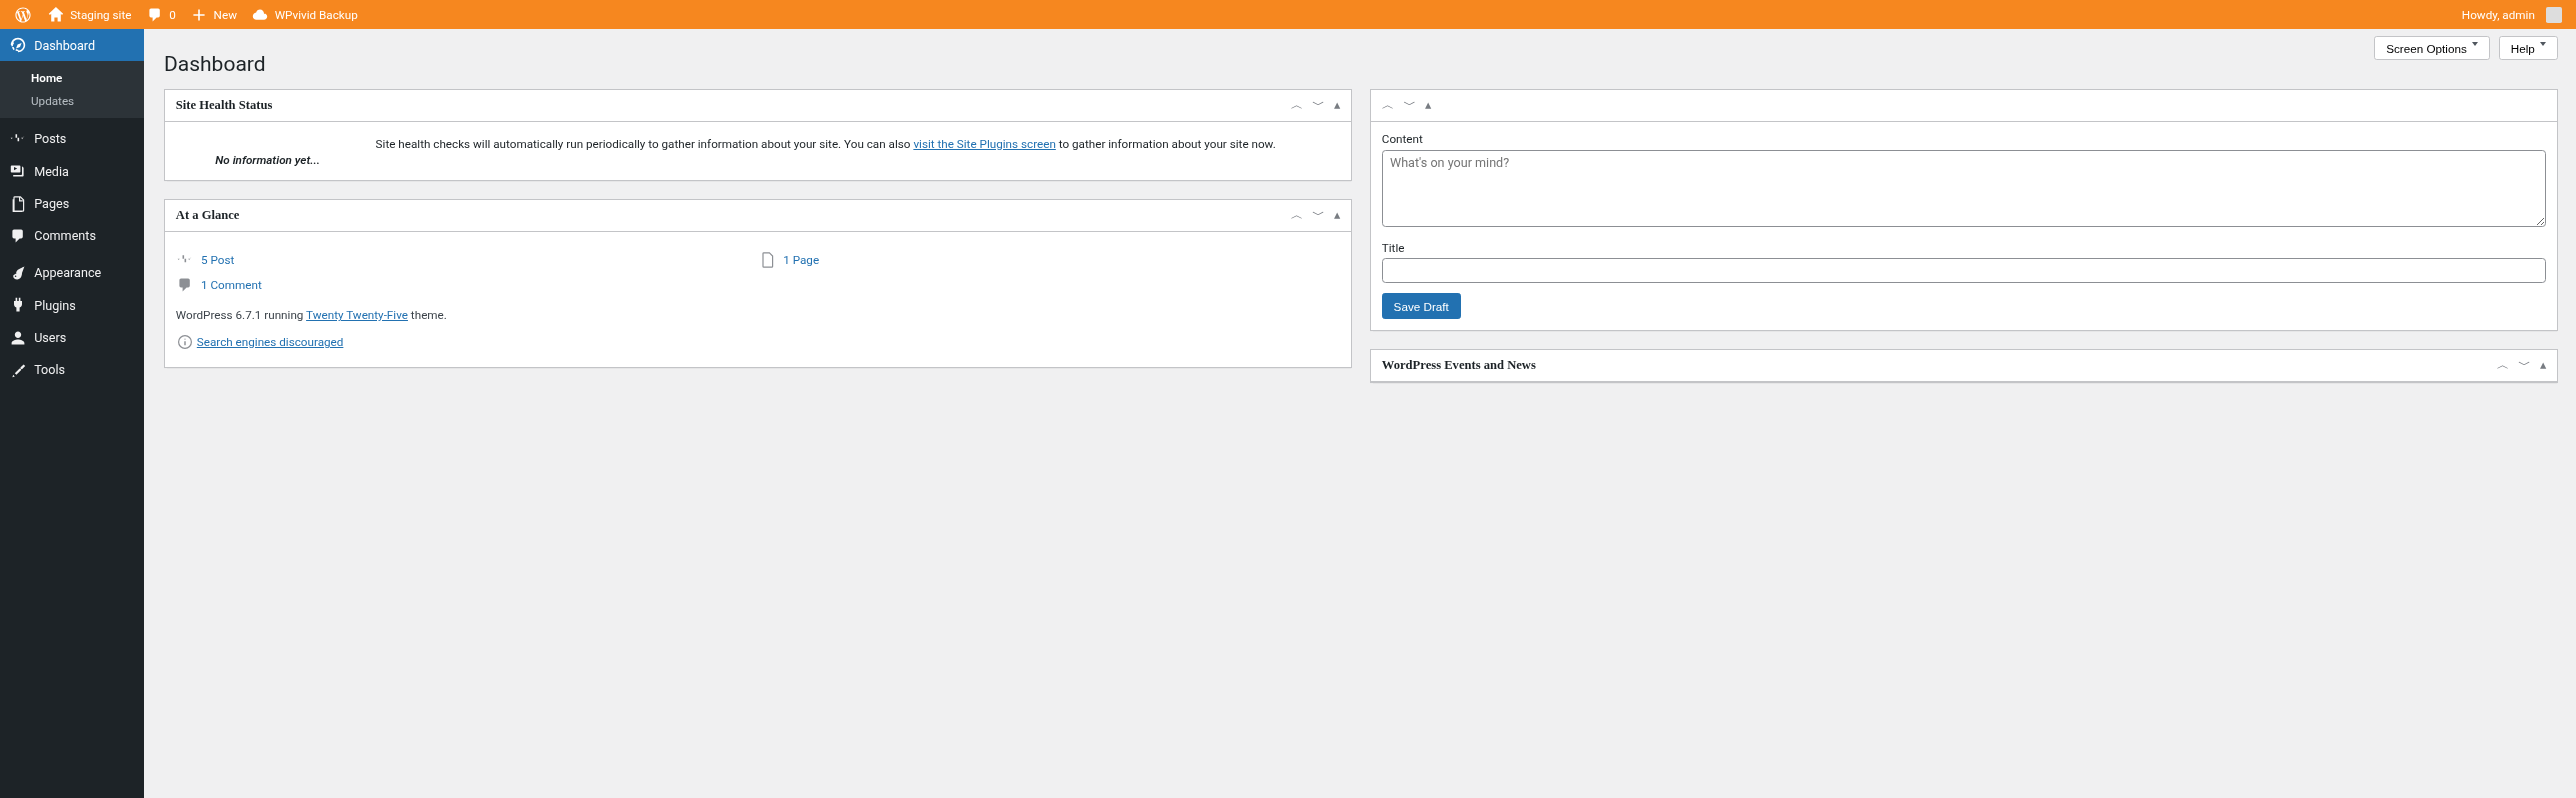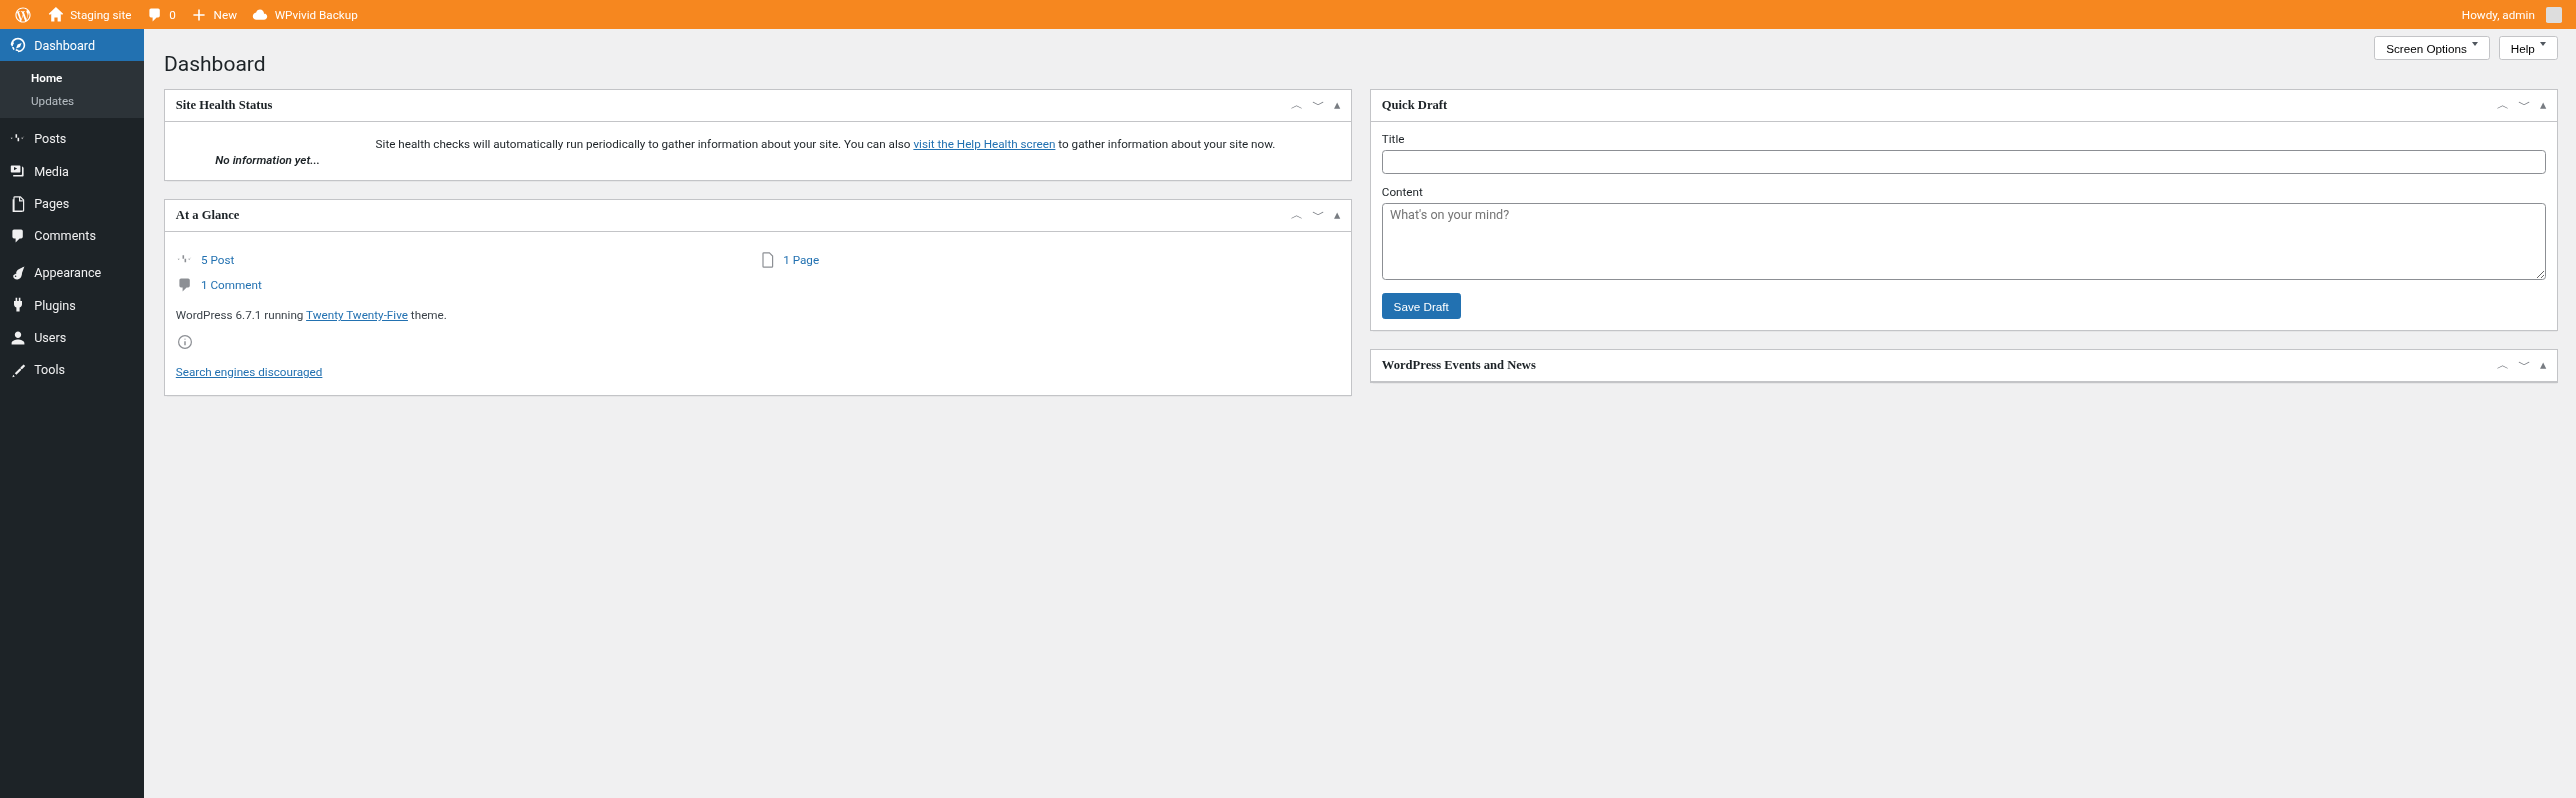--- a/index.html
+++ b/index.html
@@ -34,21 +34,21 @@
 .handle-actions span { cursor: pointer; font-size: 12.6px; }
 .postbox .inside { padding: 10px 10.8px 10.8px; font-size: 11.7px; color: #3c434a; }
 .health { display: flex; gap: 18px; padding: 12.6px; align-items: flex-start; }
 .health .lft { width: 180px; text-align: center; font-weight: 600; color: #1d2327; padding-top: 18px; font-style: italic; }
 .health .rgt { flex: 1; line-height: 1.6; }
 a.link { color: #2271b1; text-decoration: underline; }
 .glance-items { display: flex; flex-wrap: wrap; padding: 5.4px 0; }
 .glance-item { width: 50%; display: flex; align-items: center; gap: 7.2px; padding: 3.6px 0; color: #2271b1; cursor: pointer; }
 .glance-item .gi-icon { color: #8c8f94; }
 .glance-run { padding: 5.4px 0; }
-.glance-search { display: flex; gap: 14px; padding: 5.4px 0; color: #2271b1; flex-direction: column; }
+.glance-search { display: flex; align-items: center; gap: 3px; padding: 5.4px 0; color: #2271b1; }
 .form-row { margin-bottom: 10.8px; }
 .form-row label { display: block; margin-bottom: 3.6px; color: #1d2327; }
 input[type=text], textarea { width: 100%; border: 0.9px solid #8c8f94; border-radius: 3.6px; padding: 3.6px 7.2px; font-size: 12.6px; background: #fff; font-family: inherit; }
 textarea { height: 77px; resize: vertical; }
 .button-primary { background: #2271b1; border: 0.9px solid #2271b1; color: #fff; padding: 5.4px 10.8px; border-radius: 2.7px; cursor: pointer; font-size: 11.7px; }
 </style>
 </head>
 <body>
 
 <div id="adminbar">
@@ -203,21 +203,21 @@
             <h2>Site Health Status</h2>
             <div class="handle-actions">
               <span>︿</span>
               <span>﹀</span>
               <span>▴</span>
             </div>
           </div>
           <div class="health">
             <div class="lft">No information yet...</div>
             <div class="rgt">
-              <span>Site health checks will automatically run periodically to gather information about your site. You can also </span><a class="link">visit the Help Health screen</a><span> to gather information about your site now.</span>
+              <span>Site health checks will automatically run periodically to gather information about your site. You can also </span><a class="link">visit the Site Plugins screen</a><span> to gather information about your site now.</span>
             </div>
           </div>
         </div>
 
         <div class="postbox">
           <div class="postbox-header">
             <h2>At a Glance</h2>
             <div class="handle-actions">
               <span>︿</span>
               <span>﹀</span>
@@ -264,35 +264,34 @@
               <a class="link">Search engines discouraged</a>
             </p>
           </div>
         </div>
       </div>
 
       <div class="col">
 
         <div class="postbox">
           <div class="postbox-header">
-            <h2>Quick Draft</h2>
             <div class="handle-actions">
               <span>︿</span>
               <span>﹀</span>
               <span>▴</span>
             </div>
           </div>
           <div class="inside">
             <div class="form-row">
+              <label>Content</label>
+              <textarea placeholder="What's on your mind?" style=""></textarea>
+            </div>
+            <div class="form-row">
               <label>Title</label>
               <input type="text" style="">
-            </div>
-            <div class="form-row">
-              <label>Content</label>
-              <textarea placeholder="What's on your mind?" style=""></textarea>
             </div>
             <button class="button-primary">Save Draft</button>
           </div>
         </div>
 
         <div class="postbox">
           <div class="postbox-header">
             <h2>WordPress Events and News</h2>
             <div class="handle-actions">
               <span>︿</span>

